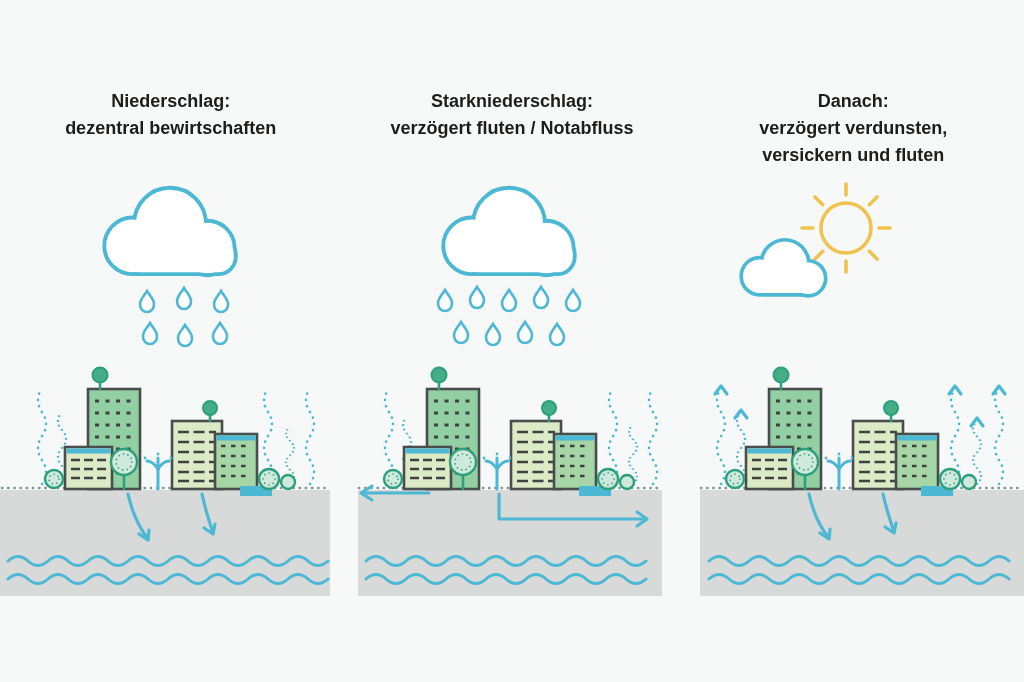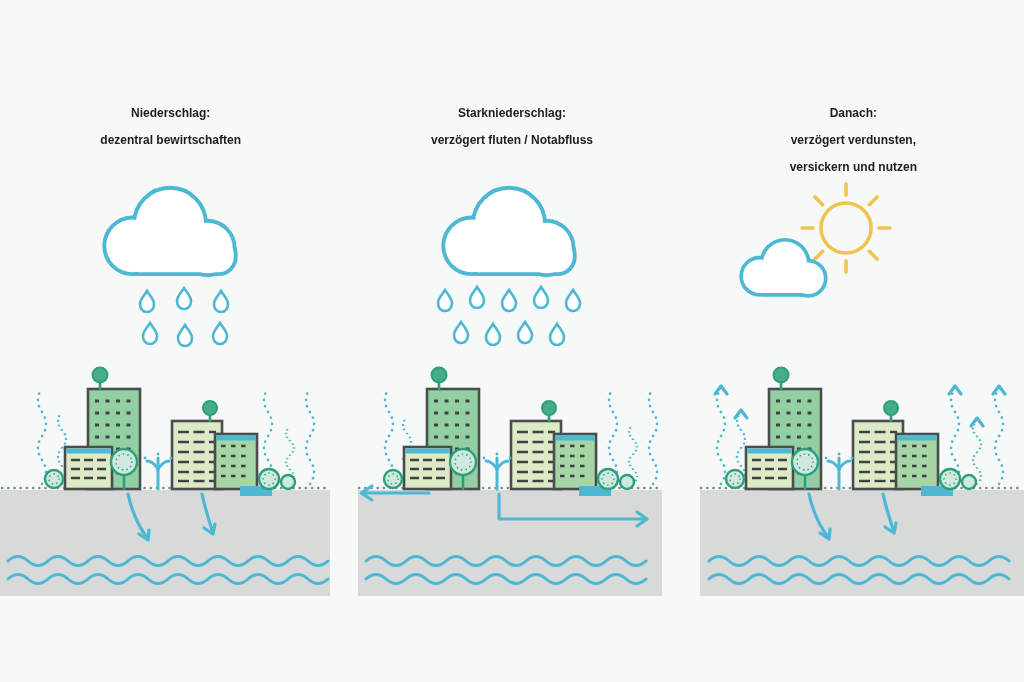--- a/index.html
+++ b/index.html
@@ -15,22 +15,22 @@
     --ground_gray:#d8d9d9;
     --dot_gray:#7d9097;
     --outline_gray:#4a4d4d;
     --text_dark:#1d1d1b;
   }
   *{box-sizing:border-box}
   body{margin:0;background:#ffffff;font-family:"Liberation Sans",sans-serif}
   .stage{position:relative;width:1024px;height:682px;margin:0 auto;background:var(--background);display:flex;overflow:hidden}
   .panel{position:relative;width:33.3333%;height:682px}
   .art{position:absolute;inset:0;width:100%;height:100%;display:block}
-  .title{position:absolute;top:84px;left:0;right:0;margin:16px;text-align:center;
-         font-size:12px;line-height:27px;font-weight:bold;color:var(--text_dark);
+  .title{position:absolute;top:84px;left:0;right:0;margin:4px;text-align:center;
+         font-size:18px;line-height:27px;font-weight:bold;color:var(--text_dark);
          white-space:pre-line;z-index:2}
   .defs{position:absolute;width:0;height:0;overflow:hidden}
 
   
   .ground{fill:var(--ground_gray)}
   .dotline{stroke:var(--dot_gray);stroke-width:2.6;stroke-dasharray:0.2 6;stroke-linecap:round;fill:none}
   .wave{stroke:var(--water_blue);stroke-width:3;fill:none;stroke-linecap:round}
   .squig{stroke:var(--water_blue);stroke-width:2.6;fill:none;stroke-dasharray:0.2 6.2;stroke-linecap:round}
   .arrow{stroke:var(--water_blue);stroke-width:3.2;fill:none;stroke-linecap:round;stroke-linejoin:round}
   .cloud-stroke{stroke:var(--water_blue);stroke-width:7;fill:none}
@@ -249,21 +249,21 @@
         <path class="arrow" d="M31,486 L20,493 L31,500"></path>
         <path class="arrow" d="M158,494 L158,519 L304,519"></path>
         <path class="arrow" d="M296,512 L306,519 L296,526"></path>
       </g>
     </svg>
   </section>
 
   <section class="panel">
     <h2 class="title">Danach:
 verzögert verdunsten,
-versickern und nutzen</h2>
+versickern und fluten</h2>
     <svg class="art" viewBox="0 0 341.3 682" preserveAspectRatio="none">
       <g>
         <rect class="ground" x="17" y="490" width="324.3" height="106"></rect>
         <line class="dotline" x1="18" y1="488" x2="340" y2="488"></line>
         <path class="wave" d="M26,561 q10,-9 20,0 t20,0 t20,0 t20,0 t20,0 t20,0 t20,0 t20,0 t20,0 t20,0 t20,0 t20,0 t20,0 t20,0 t20,0"></path>
         <path class="wave" d="M26,579 q10,-9 20,0 t20,0 t20,0 t20,0 t20,0 t20,0 t20,0 t20,0 t20,0 t20,0 t20,0 t20,0 t20,0 t20,0 t20,0"></path>
       </g>
       <g transform="translate(163,228)">
         <circle class="sun" cx="0" cy="0" r="25"></circle>
         <g class="sun">

